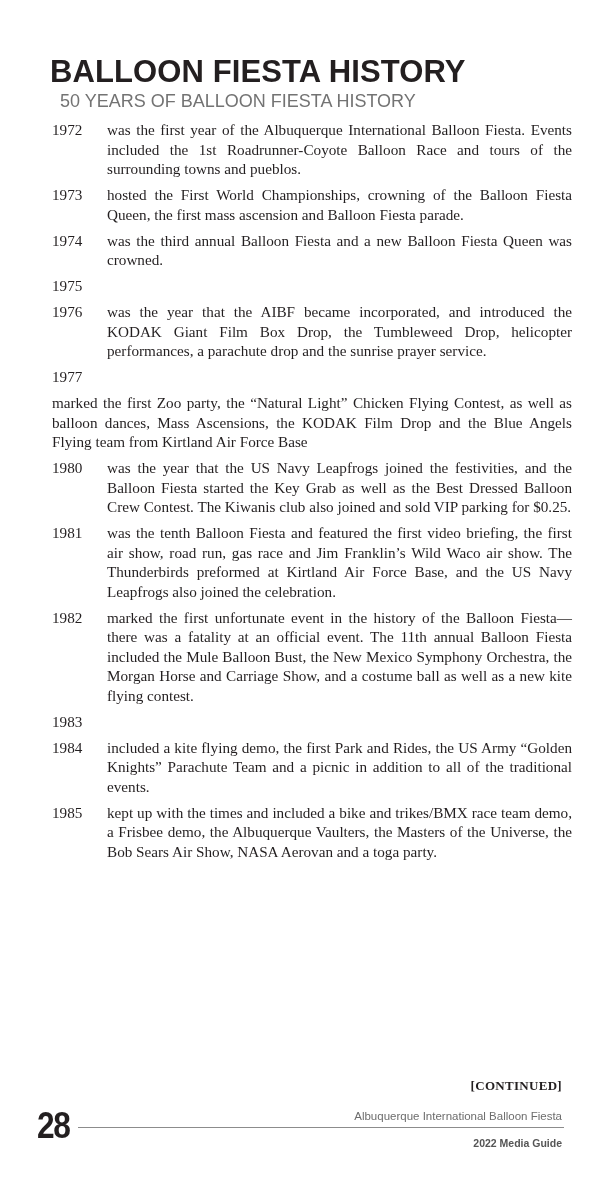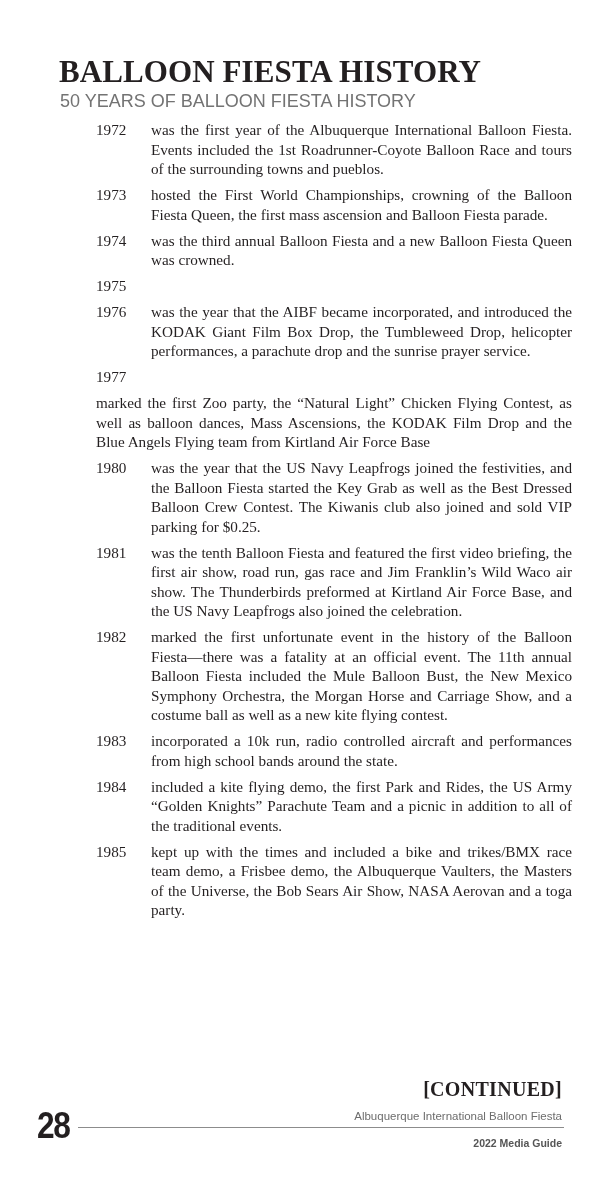--- a/index.html
+++ b/index.html
@@ -1,38 +1,38 @@
 <!DOCTYPE html>
 <html><head>
 <meta charset="utf-8">
 <style>
   html, body { margin:0; padding:0; background:#ffffff; }
   body { width:600px; height:1200px; position:relative; overflow:hidden; color:#231f20; }
   .page-title {
-    position:absolute; left:59px; top:55px;
-    font-family:Liberation Serif, serif; font-weight:bold;
+    position:absolute; left:50px; top:55px;
+    font-family:Liberation Sans, sans-serif; font-weight:bold;
     font-size:31px; letter-spacing:0.1px; color:#231f20; line-height:34px;
     white-space:nowrap;
   }
   .page-subtitle {
     position:absolute; left:60px; top:91px;
     font-family:"Liberation Sans", sans-serif;
     font-size:18px; color:#737373; line-height:20px; white-space:nowrap;
   }
   .timeline {
     position:absolute; left:52px; top:120px; width:520px;
     font-family:"Liberation Serif", serif; font-size:15.2px; line-height:19.5px;
     color:#231f20;
   }
-  .entry { display:flex; margin-bottom:6.5px;margin-left:44px; }
+  .entry { display:flex; margin-bottom:6.5px; }
   .entry .year { width:55px; flex:none; }
   .entry .desc { flex:1; text-align:justify; }
   .continued {
     position:absolute; right:38px; top:1078px;
-    font-family:"Liberation Serif", serif; font-weight:bold; font-size:20px;
+    font-family:"Liberation Serif", serif; font-weight:bold; font-size:13px;
     letter-spacing:0.3px; color:#231f20;text-align:center;
   }
   .page-number {
     position:absolute; left:37px; top:1106px;
     font-family:"Liberation Sans", sans-serif; font-weight:bold;
     font-size:36px; line-height:40px; letter-spacing:-1.5px; color:#231f20;
     transform:scaleX(0.88); transform-origin:left center;
   }
   .footer-rule {
     position:absolute; left:78px; top:1127px; width:486px; height:1px; background:#8c8c8c;
@@ -88,21 +88,20 @@
   <div class="entry">
       <span class="year">1981</span>
       <span class="desc">was the tenth Balloon Fiesta and featured the first video briefing, the first air show, road run, gas race and Jim Franklin’s Wild Waco air show. The Thunderbirds preformed at Kirtland Air Force Base, and the US Navy Leapfrogs also joined the celebration.</span>
     </div>
   <div class="entry">
       <span class="year">1982</span>
       <span class="desc">marked the first unfortunate event in the history of the Balloon Fiesta—there was a fatality at an official event. The 11th annual Balloon Fiesta included the Mule Balloon Bust, the New Mexico Symphony Orchestra, the Morgan Horse and Carriage Show, and a costume ball as well as a new kite flying contest.</span>
     </div>
   <div class="entry">
       <span class="year">1983</span>
-      <span class="desc">incorporated a 10k run, radio controlled aircraft and performances from high school bands around the state.</span>
     </div>
   <div class="entry">
       <span class="year">1984</span>
       <span class="desc">included a kite flying demo, the first Park and Rides, the US Army “Golden Knights” Parachute Team and a picnic in addition to all of the traditional events.</span>
     </div>
   <div class="entry">
       <span class="year">1985</span>
       <span class="desc">kept up with the times and included a bike and trikes/BMX race team demo, a Frisbee demo, the Albuquerque Vaulters, the Masters of the Universe, the Bob Sears Air Show, NASA Aerovan and a toga party.</span>
     </div>
 </div>

